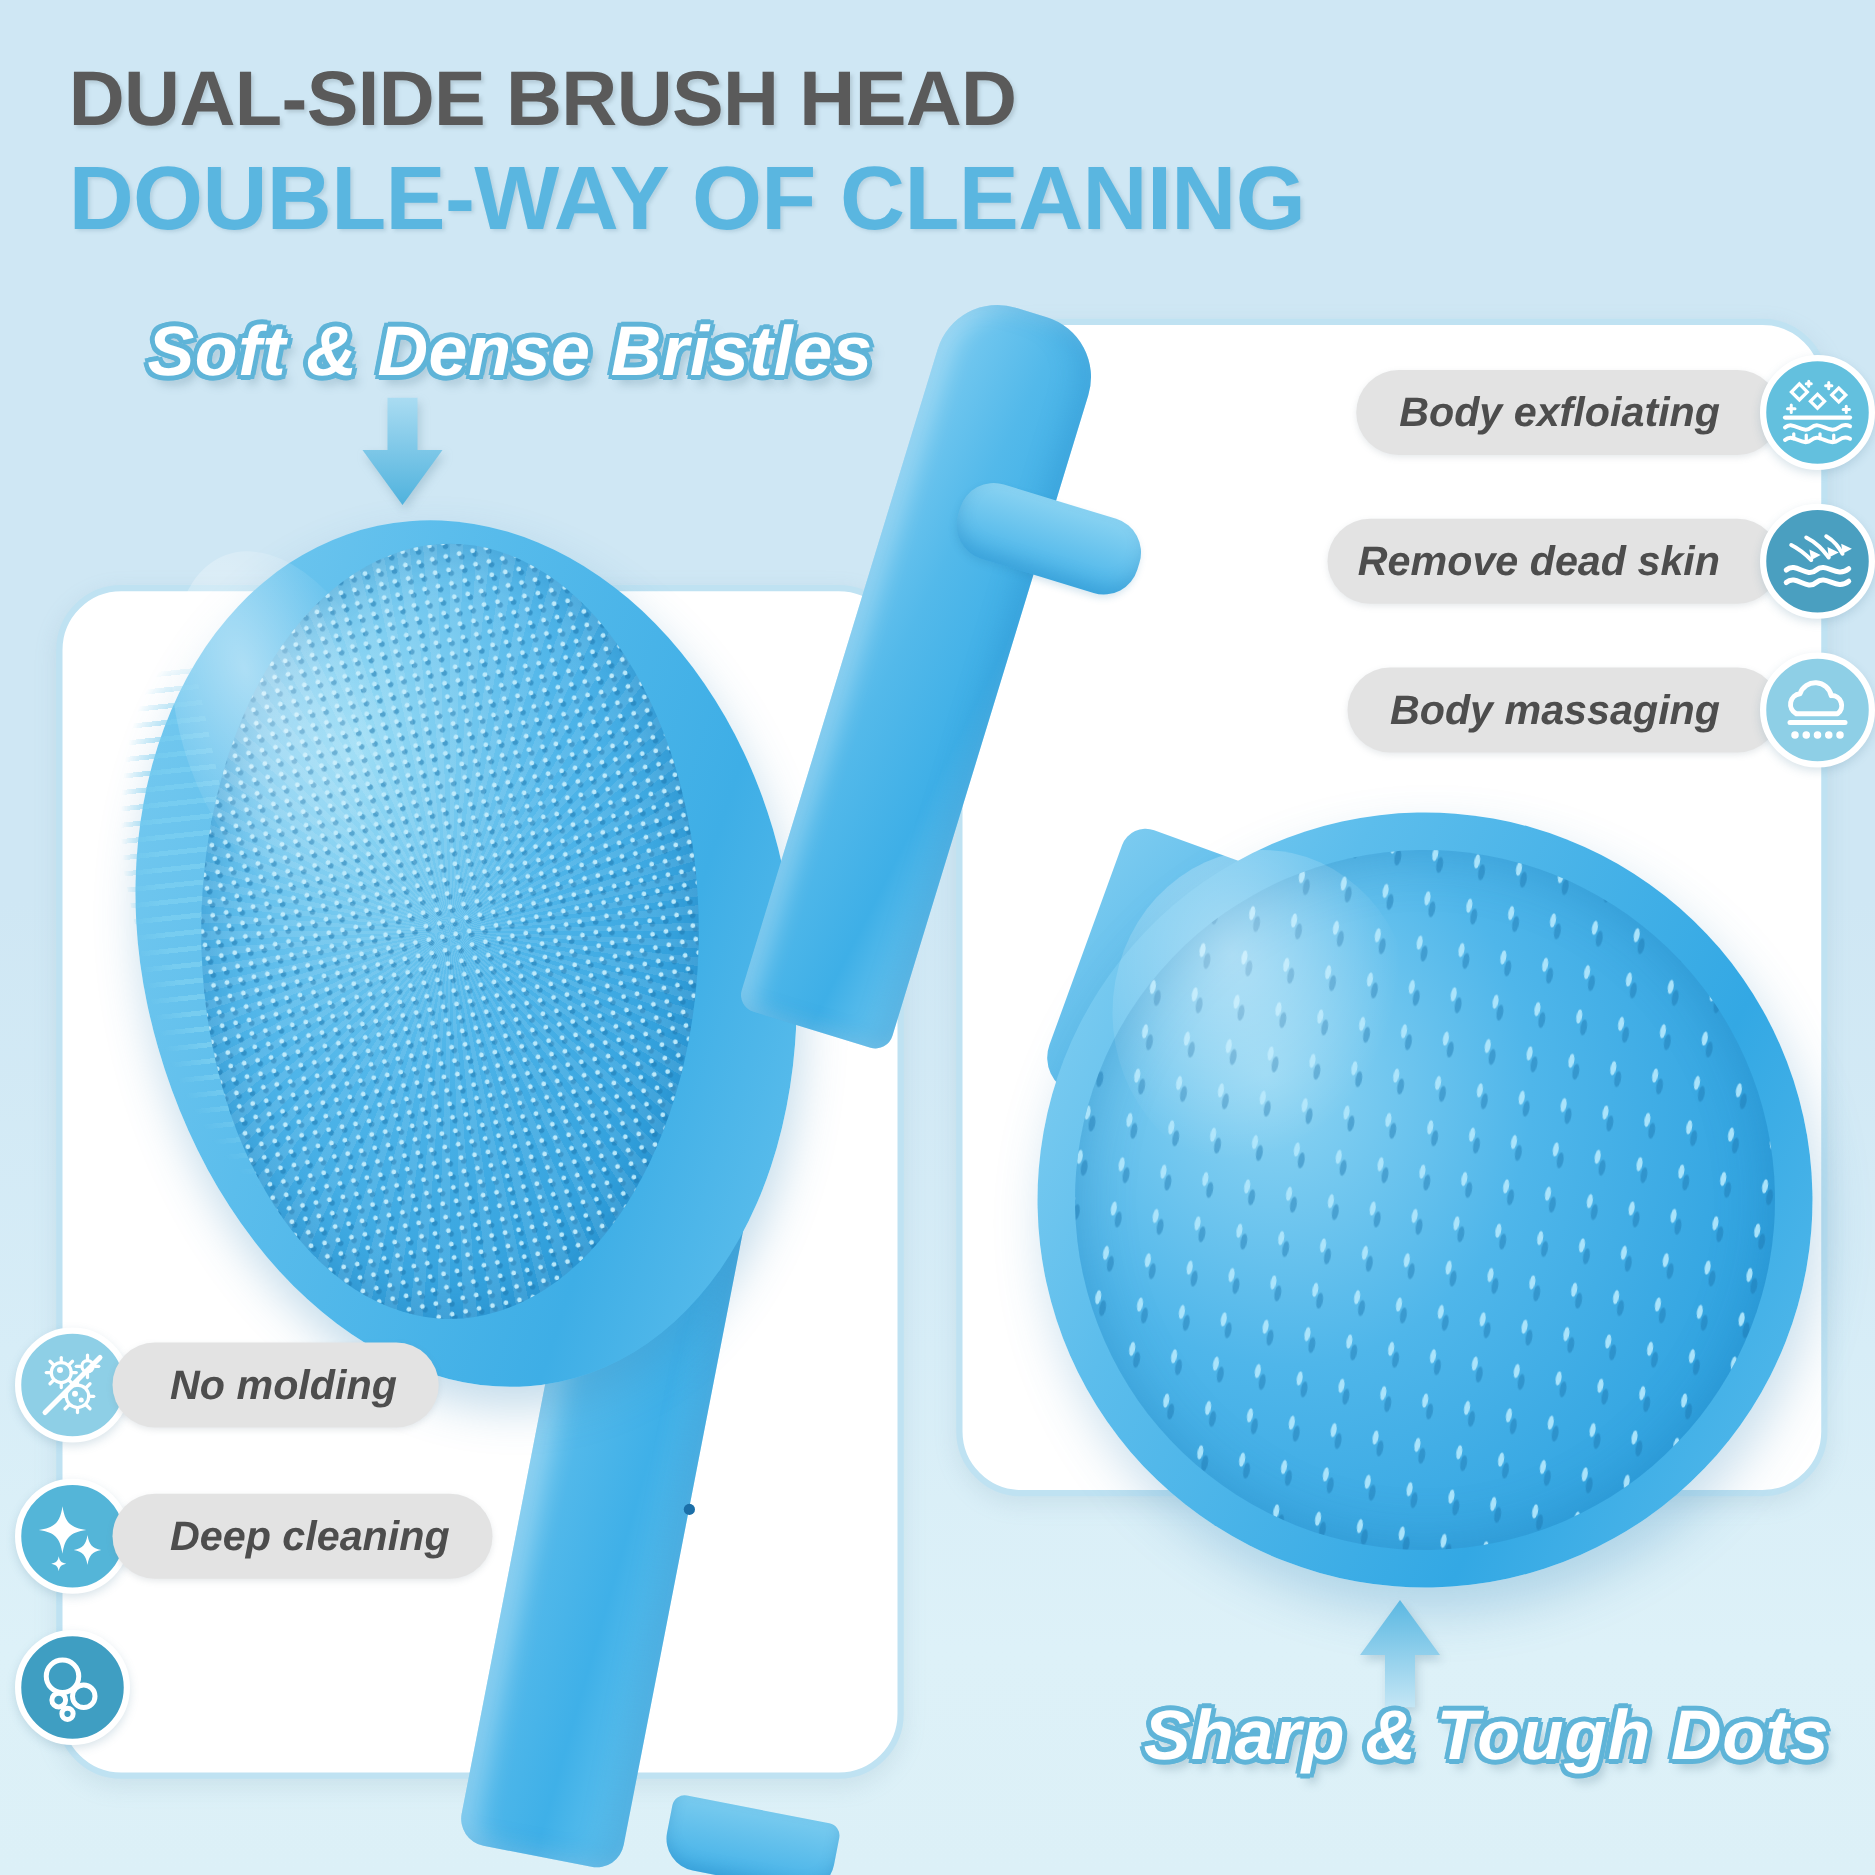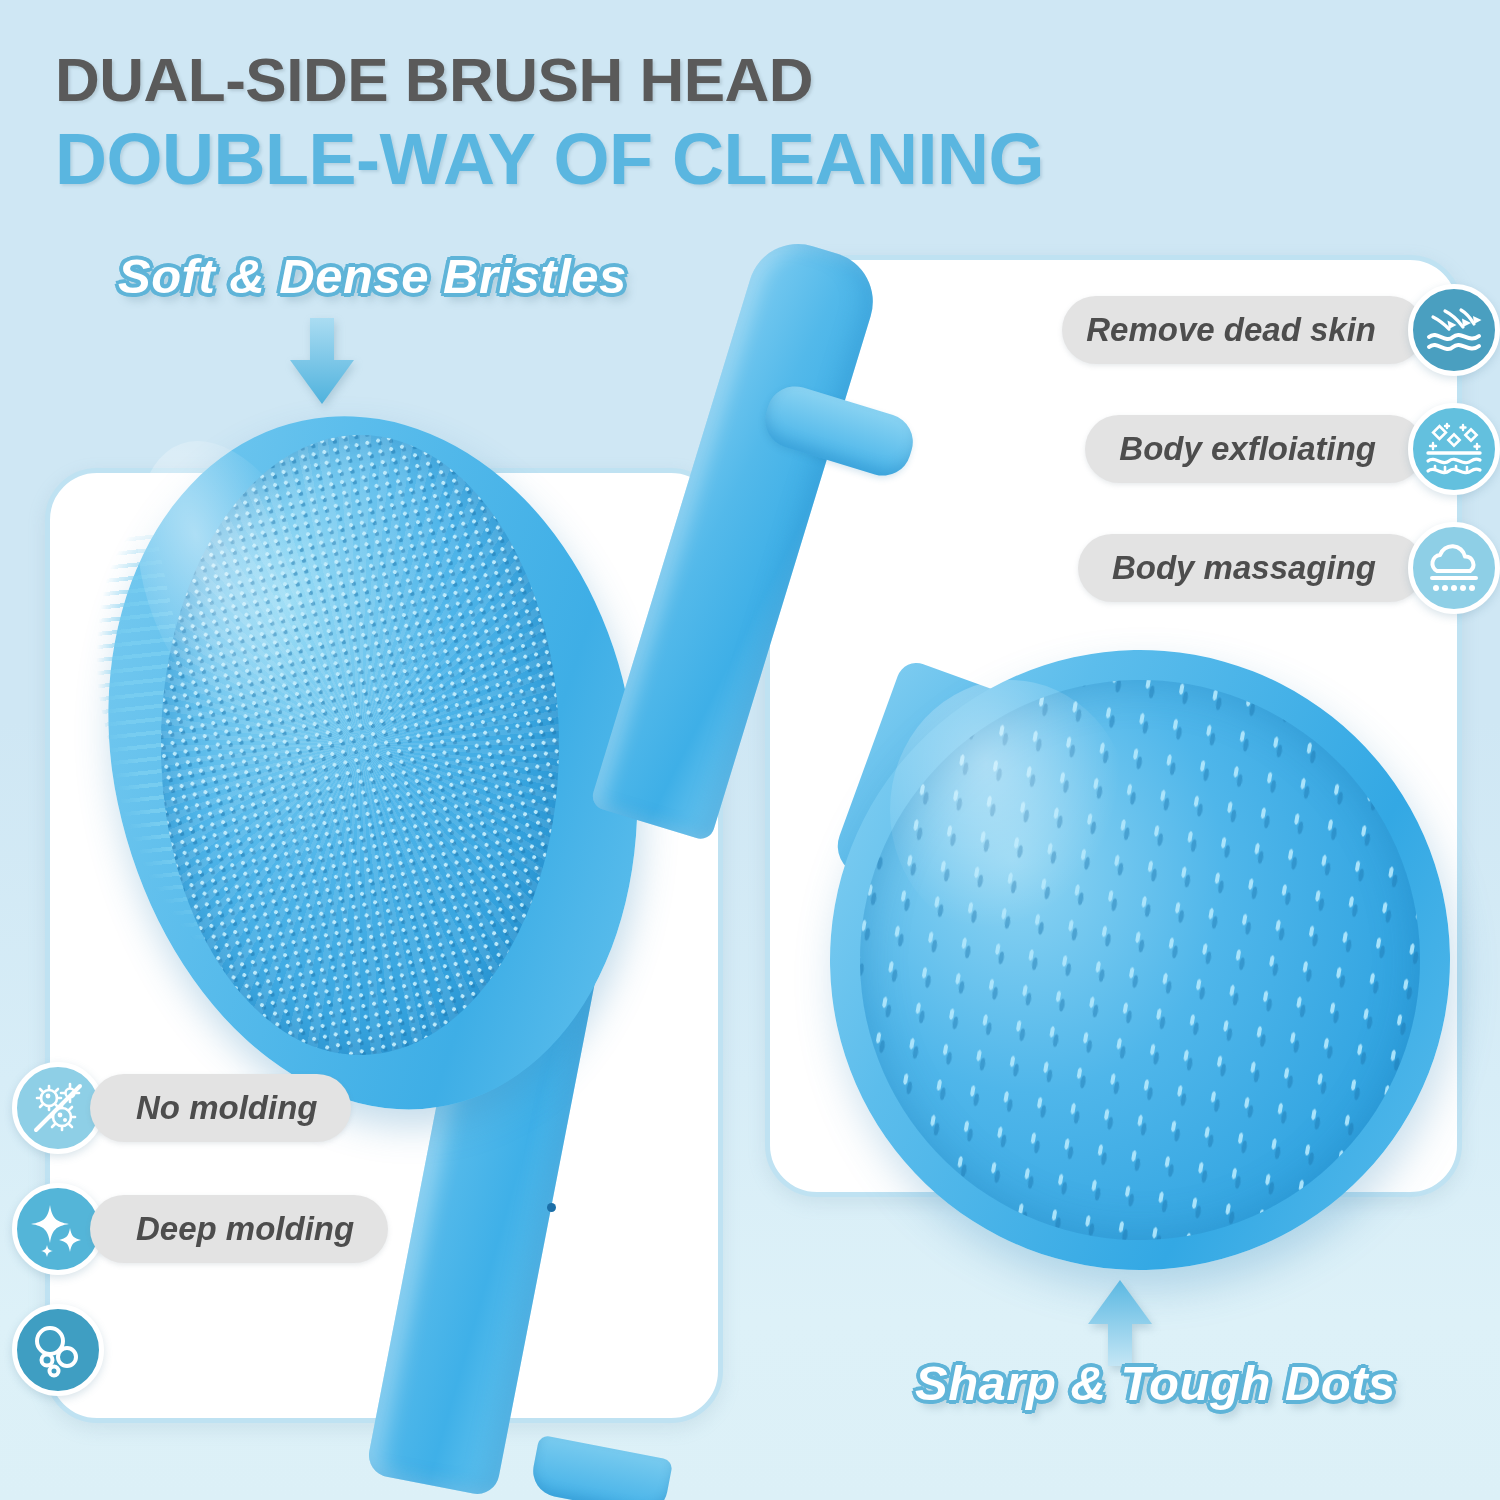--- a/index.html
+++ b/index.html
@@ -28,21 +28,21 @@
   .head2{
     font-size:72px; font-weight:bold; letter-spacing:-0.5px;
     color:#5ab6e0; line-height:1.04; margin-top:10px;
     text-shadow:2px 2px 3px rgba(120,160,180,.30);
     white-space:nowrap;
   }
 
   
   .callout{
     position:absolute;
-    font-size:49px; font-weight:bold; font-style:italic;
+    font-size:56px; font-weight:bold; font-style:italic;
     color:#ffffff; white-space:nowrap;
     letter-spacing:.5px;
     text-shadow:
       -3px -3px 0 #5fb4d8, 3px -3px 0 #5fb4d8,
       -3px  3px 0 #5fb4d8, 3px  3px 0 #5fb4d8,
       -4px 0 0 #5fb4d8, 4px 0 0 #5fb4d8,
        0 -4px 0 #5fb4d8, 0 4px 0 #5fb4d8,
        5px 7px 8px rgba(90,130,150,.35);
   }
   #callout-left{ left:118px; top:248px; }
@@ -359,82 +359,82 @@
     </div>
 
     <div class="pill-row">
       <div class="badge" style="background:#54b5d8">
         <svg width="58" height="58" viewBox="0 0 58 58" fill="#ffffff">
           <path d="M21 5 C23 18 27 22 40 24 C27 26 23 30 21 43 C19 30 15 26 2 24 C15 22 19 18 21 5 Z"></path>
           <path d="M41 28 C42.4 36 44.6 38.4 52 40 C44.6 41.6 42.4 44 41 52 C39.6 44 37.4 41.6 30 40 C37.4 38.4 39.6 36 41 28 Z"></path>
           <path d="M18 45 C18.8 49 20 50.2 24 51 C20 51.8 18.8 53 18 57 C17.2 53 16 51.8 12 51 C16 50.2 17.2 49 18 45 Z"></path>
         </svg>
       </div>
-      <div class="pill">Deep molding</div>
+      <div class="pill">Deep cleaning</div>
     </div>
 
     <div class="pill-row">
       <div class="badge" style="background:#3f9ec2">
         <svg width="58" height="58" viewBox="0 0 58 58" fill="none" stroke="#ffffff" stroke-width="4">
           <circle cx="21" cy="20" r="13"></circle>
           <circle cx="38" cy="36" r="9"></circle>
           <circle cx="18" cy="39" r="5.5"></circle>
           <circle cx="25" cy="50" r="4.5"></circle>
         </svg>
       </div>
     </div>
   </div>
 
   <div id="features-right" style="position:absolute;">
+
+    <div class="pill-row">
+      <div class="pill r1">Body exfloiating</div>
+      <div class="badge" style="background:#63c0de">
+        <svg width="62" height="62" viewBox="0 0 62 62" fill="none" stroke="#ffffff" stroke-width="2.6">
+          <g>
+            <rect x="12" y="10" width="9" height="9" transform="rotate(45 16.5 14.5)"></rect>
+            <rect x="27" y="18" width="8" height="8" transform="rotate(45 31 22)"></rect>
+            <rect x="44" y="13" width="8" height="8" transform="rotate(45 48 17)"></rect>
+          </g>
+          <g stroke-width="2.4" stroke-linecap="round">
+            <path d="M10 25 v6 M7 28 h6"></path>
+            <path d="M40 7 v5 M37.5 9.5 h5"></path>
+            <path d="M54 26 v5 M51.5 28.5 h5"></path>
+            <path d="M24 6 v4 M22 8 h4"></path>
+          </g>
+          <line x1="5" y1="35" x2="57" y2="35" stroke-width="3.4" stroke-linecap="round"></line>
+          <g stroke-width="3.2" stroke-linecap="round" fill="none">
+            <path d="M5 43 C12 37 19 49 26 43 C33 37 40 49 48 43 C52 40 55 41 57 42"></path>
+            <path d="M5 53 C12 47 19 59 26 53 C33 47 40 59 48 53 C52 50 55 51 57 52"></path>
+          </g>
+          <g stroke-width="2.6" stroke-linecap="round">
+            <line x1="12" y1="48" x2="12" y2="52"></line>
+            <line x1="22" y1="49" x2="22" y2="53"></line>
+            <line x1="33" y1="48" x2="33" y2="52"></line>
+            <line x1="44" y1="49" x2="44" y2="53"></line>
+          </g>
+        </svg>
+      </div>
+    </div>
 
     <div class="pill-row">
       <div class="pill r0">Remove dead skin</div>
       <div class="badge" style="background:#4a9fc0">
         <svg width="62" height="62" viewBox="0 0 62 62" fill="none">
           <g stroke="#ffffff" stroke-width="3.2" fill="none" stroke-linecap="round">
             <path d="M10 18 C18 22 22 26 26 30"></path>
             <path d="M22 12 C32 17 36 23 40 28"></path>
             <path d="M38 11 C45 15 48 20 51 25"></path>
           </g>
           <path d="M26 30 l-1.5 -8.5 l9 4.5 Z" fill="#ffffff"></path>
           <path d="M40 28 l-1 -8.5 l9 4.5 Z" fill="#ffffff"></path>
           <path d="M51 25 l-1 -8 l8.5 4 Z" fill="#ffffff"></path>
           <g stroke="#ffffff" stroke-width="4" fill="none" stroke-linecap="round">
             <path d="M6 38 C14 31 22 45 30 38 C38 31 46 45 56 37"></path>
             <path d="M6 48 C14 41 22 55 30 48 C38 41 46 55 56 47"></path>
-          </g>
-        </svg>
-      </div>
-    </div>
-
-    <div class="pill-row">
-      <div class="pill r1">Body exfloiating</div>
-      <div class="badge" style="background:#63c0de">
-        <svg width="62" height="62" viewBox="0 0 62 62" fill="none" stroke="#ffffff" stroke-width="2.6">
-          <g>
-            <rect x="12" y="10" width="9" height="9" transform="rotate(45 16.5 14.5)"></rect>
-            <rect x="27" y="18" width="8" height="8" transform="rotate(45 31 22)"></rect>
-            <rect x="44" y="13" width="8" height="8" transform="rotate(45 48 17)"></rect>
-          </g>
-          <g stroke-width="2.4" stroke-linecap="round">
-            <path d="M10 25 v6 M7 28 h6"></path>
-            <path d="M40 7 v5 M37.5 9.5 h5"></path>
-            <path d="M54 26 v5 M51.5 28.5 h5"></path>
-            <path d="M24 6 v4 M22 8 h4"></path>
-          </g>
-          <line x1="5" y1="35" x2="57" y2="35" stroke-width="3.4" stroke-linecap="round"></line>
-          <g stroke-width="3.2" stroke-linecap="round" fill="none">
-            <path d="M5 43 C12 37 19 49 26 43 C33 37 40 49 48 43 C52 40 55 41 57 42"></path>
-            <path d="M5 53 C12 47 19 59 26 53 C33 47 40 59 48 53 C52 50 55 51 57 52"></path>
-          </g>
-          <g stroke-width="2.6" stroke-linecap="round">
-            <line x1="12" y1="48" x2="12" y2="52"></line>
-            <line x1="22" y1="49" x2="22" y2="53"></line>
-            <line x1="33" y1="48" x2="33" y2="52"></line>
-            <line x1="44" y1="49" x2="44" y2="53"></line>
           </g>
         </svg>
       </div>
     </div>
 
     <div class="pill-row r2">
       <div class="pill">Body massaging</div>
       <div class="badge" style="background:#8ecfe6">
         <svg width="62" height="62" viewBox="0 0 62 62" fill="none" stroke="#ffffff" stroke-width="4">
           <path d="M14 34 a8.5 8.5 0 0 1 3 -16 a13 13 0 0 1 25 1.5 a8 8 0 0 1 5 14.5 Z" stroke-linejoin="round"></path>

